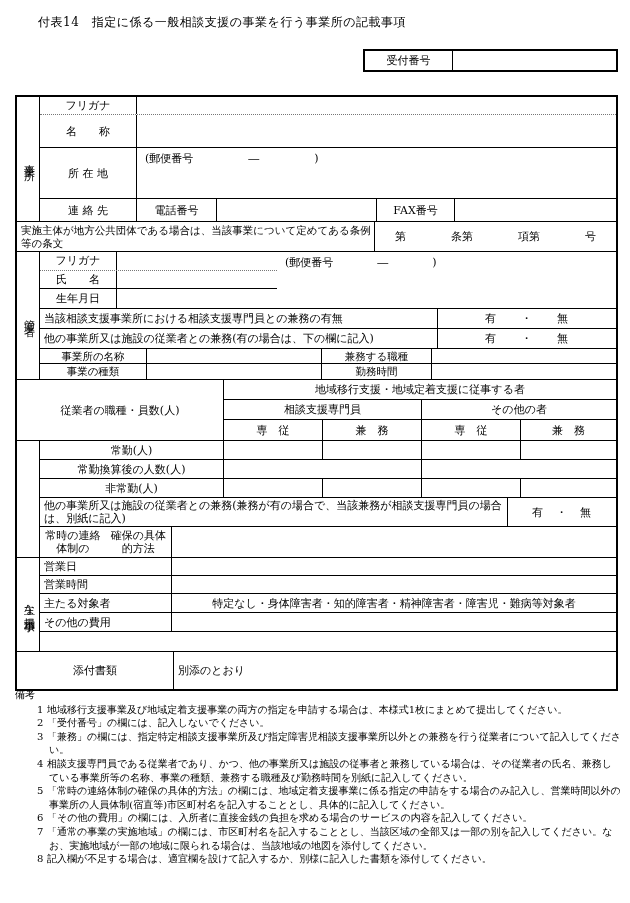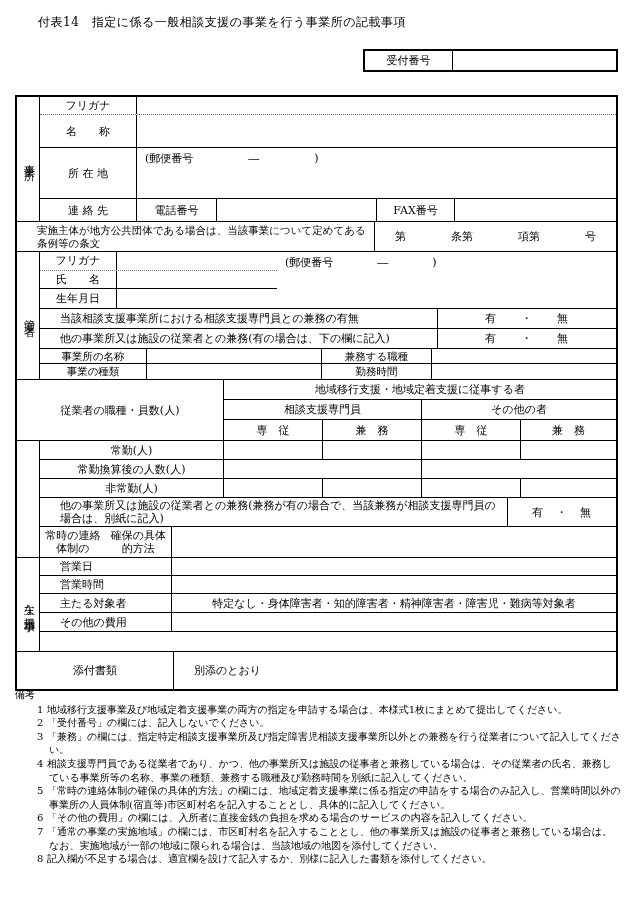--- a/index.html
+++ b/index.html
@@ -22,21 +22,21 @@
   .vlabel { width:23px; border-right:1px solid #000; display:flex; align-items:center; justify-content:center;
     writing-mode:vertical-rl; text-orientation:upright; letter-spacing:3px; font-size:11px; }
   .vstrip { width:23px; border-right:1px solid #000; }
   .grow { flex:1; display:flex; flex-direction:column; }
   .row { display:flex; border-bottom:1px solid #000; }
   .row.lastrow { border-bottom:none; }
   .row.dotted { border-bottom:1px dotted #777; }
   .c { border-right:1px solid #000; display:flex; align-items:center; }
   .c.endc { border-right:none; }
   .ctr { justify-content:center; text-align:center; }
-  .pl { padding-left:20px; }
+  .pl { padding-left:4px; }
   .small { font-size:10.5px; line-height:12.5px; }
   .postal { padding:3px 0 0 8px; align-items:flex-start; }
   .choice { letter-spacing:1px; }
   .ord { display:flex; flex:1; align-items:center; justify-content:space-between; padding:0 20px; }
   .twoline { flex-direction:row; justify-content:center; line-height:13px; }
 
   .notes { position:absolute; left:15px; top:688px; width:606px; font-size:10px; line-height:13.6px; }
   .notes-header { margin-bottom:1px; }
   .note-item { margin-left:22px; padding-left:12px; text-indent:-12px; }
   .note-num { display:inline-block; text-indent:0; width:10px; }
@@ -225,17 +225,17 @@
   </div>
 
   <div class="notes">
     <div class="notes-header">備考</div>
     <div class="note-item"><span class="note-num">1</span><span>地域移行支援事業及び地域定着支援事業の両方の指定を申請する場合は、本様式1枚にまとめて提出してください。</span></div>
     <div class="note-item"><span class="note-num">2</span><span>「受付番号」の欄には、記入しないでください。</span></div>
     <div class="note-item"><span class="note-num">3</span><span>「兼務」の欄には、指定特定相談支援事業所及び指定障害児相談支援事業所以外との兼務を行う従業者について記入してください。</span></div>
     <div class="note-item"><span class="note-num">4</span><span>相談支援専門員である従業者であり、かつ、他の事業所又は施設の従事者と兼務している場合は、その従業者の氏名、兼務している事業所等の名称、事業の種類、兼務する職種及び勤務時間を別紙に記入してください。</span></div>
     <div class="note-item"><span class="note-num">5</span><span>「常時の連絡体制の確保の具体的方法」の欄には、地域定着支援事業に係る指定の申請をする場合のみ記入し、営業時間以外の事業所の人員体制(宿直等)市区町村名を記入することとし、具体的に記入してください。</span></div>
     <div class="note-item"><span class="note-num">6</span><span>「その他の費用」の欄には、入所者に直接金銭の負担を求める場合のサービスの内容を記入してください。</span></div>
-    <div class="note-item"><span class="note-num">7</span><span>「通常の事業の実施地域」の欄には、市区町村名を記入することとし、他の事業所又は施設の従事者と兼務している場合は。なお、実施地域が一部の地域に限られる場合は、当該地域の地図を添付してください。</span></div>
+    <div class="note-item"><span class="note-num">7</span><span>「通常の事業の実施地域」の欄には、市区町村名を記入することとし、当該区域の全部又は一部の別を記入してください。なお、実施地域が一部の地域に限られる場合は、当該地域の地図を添付してください。</span></div>
     <div class="note-item"><span class="note-num">8</span><span>記入欄が不足する場合は、適宜欄を設けて記入するか、別様に記入した書類を添付してください。</span></div>
   </div>
 
 </div>
 
 </body></html>

